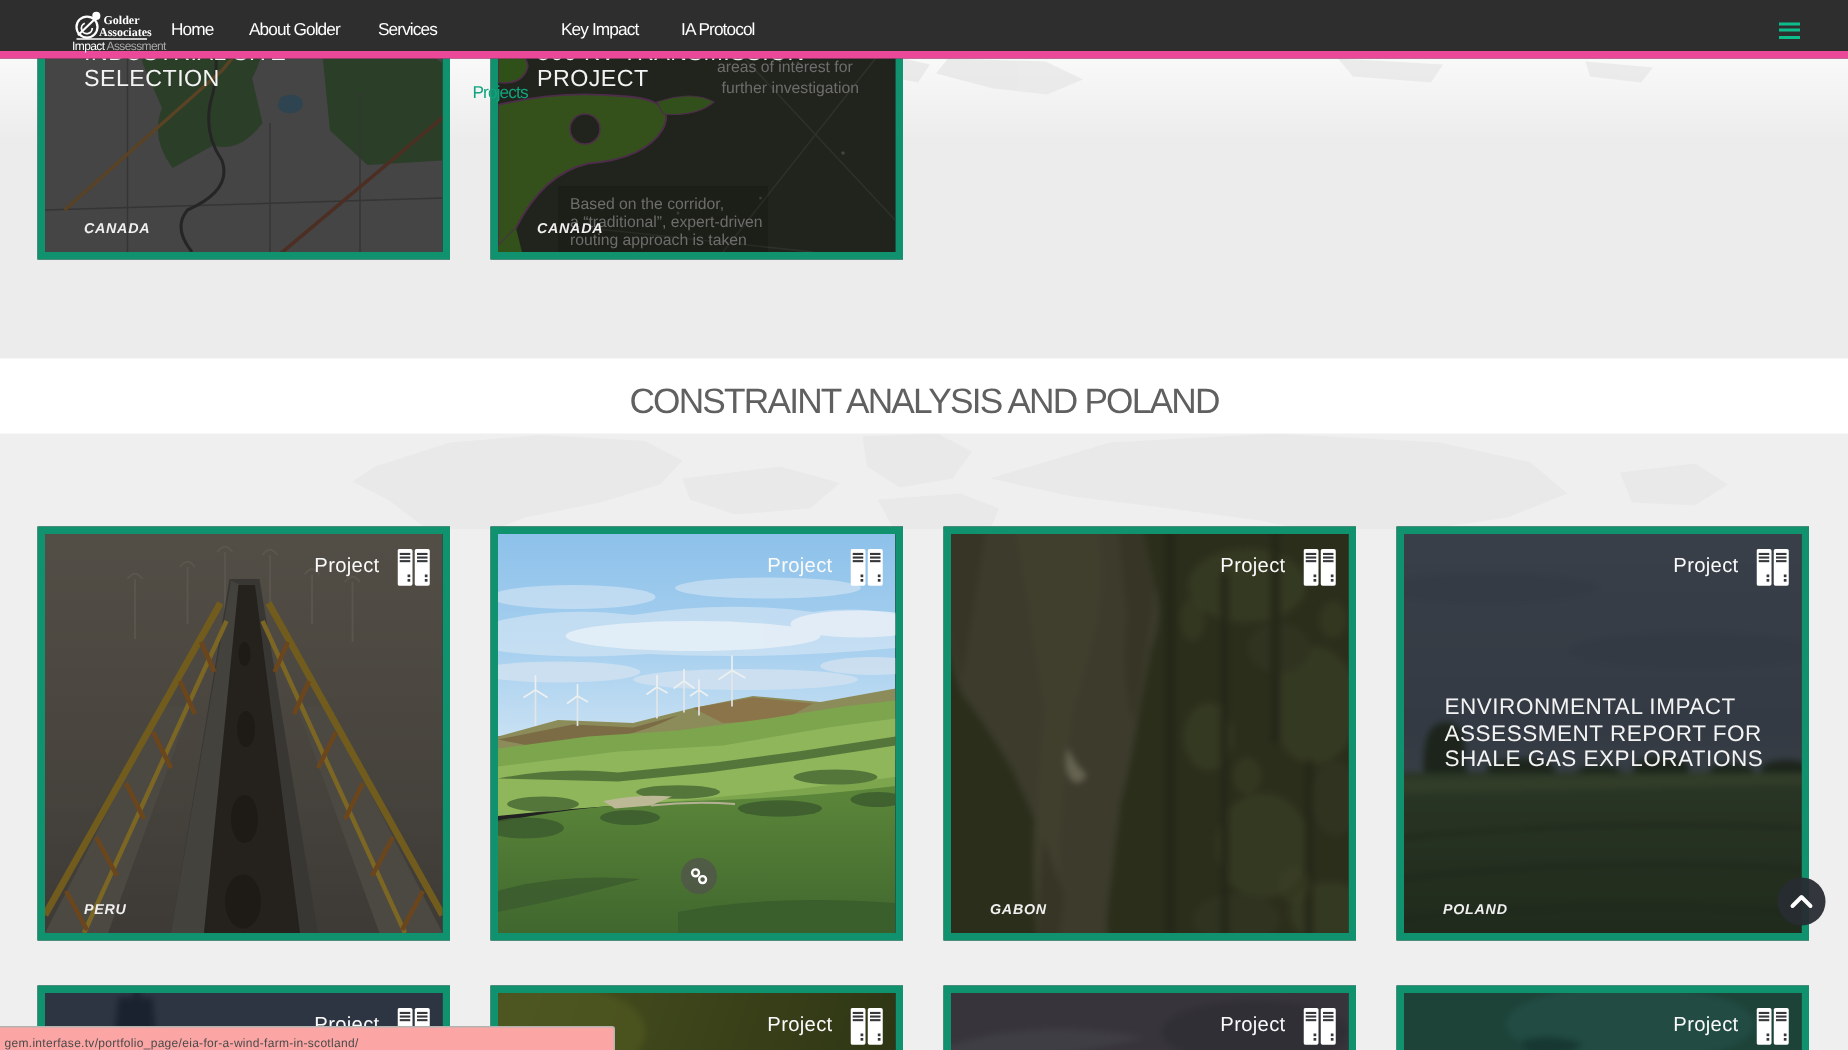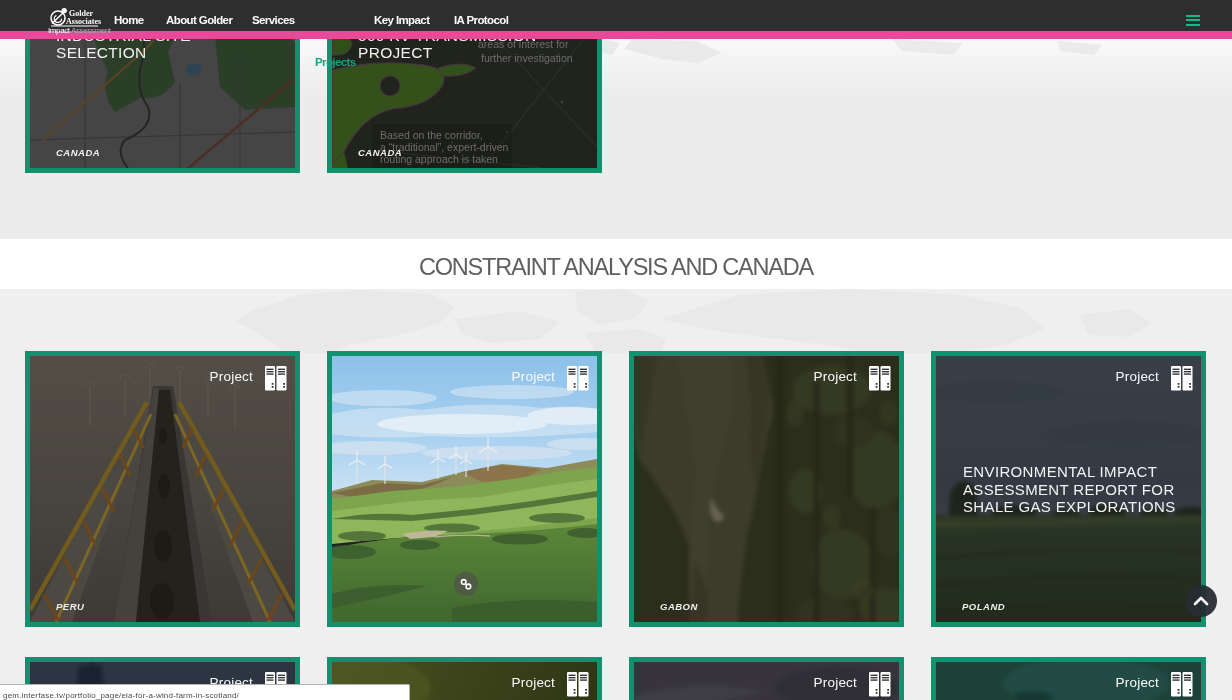--- a/index.html
+++ b/index.html
@@ -4,22 +4,22 @@
 <style>
 * { margin:0; padding:0; box-sizing:border-box; }
 html,body { width:1232px; height:700px; overflow:hidden; font-family:"Liberation Sans", sans-serif; }
 body { position:relative; background:#ececec; }
 #secB { position:absolute; left:0; top:289px; width:1232px; height:411px; background:#efefef; }
 #band { position:absolute; left:0; top:239px; width:1232px; height:50px; background:#ffffff; }
 #heading { position:absolute; left:0; top:239px; width:1232px; height:50px; line-height:56px; text-align:center; color:#606060; font-size:23.5px; letter-spacing:-1.2px; }
 #mapwm { position:absolute; left:0; top:289px; }
 
 
-#nav { position:absolute; left:0; top:0; width:1232px; height:39px; background:#2e2e2e; z-index:40; border-bottom:8px solid #ec4899; }
-.nitem { position:absolute; top:13.5px; color:#fdfdfd; font-size:11.5px; font-weight:bold; letter-spacing:-0.6px; white-space:nowrap; }
+#nav { position:absolute; left:0; top:0; width:1232px; height:39px; background:#2e2e2e; z-index:40; border-bottom:5px solid #ec4899; }
+.nitem { position:absolute; top:13.5px; color:#fdfdfd; font-size:11.5px; font-weight:normal; letter-spacing:-0.6px; white-space:nowrap; }
 #burger { position:absolute; left:1186px; top:15px; width:14px; }
 #burger div { height:2px; background:#0cbd8b; margin-bottom:2.4px; }
 
 
 #logo { position:absolute; left:48px; top:5px; width:60px; height:30px; }
 
 
 .card { position:absolute; width:275px; height:276px; border:5px solid #11926f; background:#222; }
 .cin { position:absolute; left:0; top:0; width:265px; height:266px; overflow:hidden; }
 .plabel { position:absolute; top:13px; right:42px; color:#fafafa; font-size:13.5px; letter-spacing:0.2px; }
@@ -29,21 +29,21 @@
 .toptitle { position:absolute; left:26px; right:14px; top:124.5px; color:#f3f3f3; font-size:15.5px; line-height:17.5px; letter-spacing:0.3px; }
 
 #img3 svg, #img4 svg, #img5 svg, #img6 svg, #img7 svg, #img8 svg { filter: blur(2px); transform: scale(1.04); }
 
 #linkbtn { position:absolute; left:122px; top:216px; width:24px; height:24px; border-radius:50%; background:rgba(82,82,76,0.72); }
 
 
 #stop { position:absolute; left:1185px; top:585px; width:32px; height:32px; border-radius:50%; background:rgba(40,44,51,0.95); z-index:45; }
 
 
-#tip { position:absolute; left:0; top:684px; width:410px; height:16px; background:#ffffff; border:1px solid #b3b3b0; border-left:none; border-bottom:none; border-radius:0 2px 0 0; color:#4a4a4a; font-size:8px; letter-spacing:0.2px; line-height:9px; padding:6px 0 0 3px; z-index:60; white-space:nowrap; }
+#tip { position:absolute; left:0; top:684px; width:410px; height:16px; background:#fca5a5; border:1px solid #b3b3b0; border-left:none; border-bottom:none; border-radius:0 2px 0 0; color:#4a4a4a; font-size:8px; letter-spacing:0.2px; line-height:9px; padding:6px 0 0 3px; z-index:60; white-space:nowrap; }
 </style>
 </head>
 <body>
 <div id="secB"></div>
 <div style="position:absolute; left:0; top:39px; width:1232px; height:55px; background:linear-gradient(#f9f9f9, #ececec);"></div>
 <svg style="position:absolute; left:602px; top:39px;" width="630" height="130" viewBox="0 0 630 130">
     <g fill="#e7e7e7" opacity="0.8">
       <path d="M30,0 L95,2 120,14 96,24 60,20 22,10 Z"></path>
       <path d="M290,0 L360,4 352,16 300,12 Z"></path>
       <path d="M455,2 L500,6 492,16 458,12 Z"></path>
@@ -54,21 +54,21 @@
   <g fill="#e9e9e9">
     <path d="M250,22 L300,6 360,1 430,5 455,18 440,34 400,46 350,56 330,64 285,64 260,45 235,32 Z"></path>
     <path d="M575,2 L625,0 648,12 635,30 600,36 578,22 Z"></path>
     <path d="M585,44 L640,40 666,50 660,64 596,64 Z"></path>
     <path d="M660,30 L740,6 850,0 960,6 1020,19 1045,40 1005,56 950,64 870,64 840,58 780,50 715,42 Z"></path>
     <path d="M455,30 L520,22 560,33 540,50 490,54 460,44 Z"></path>
     <path d="M1080,26 L1130,20 1152,34 1130,48 1088,46 Z"></path>
   </g>
 </svg>
 <div id="band"></div>
-<div id="heading">CONSTRAINT ANALYSIS AND CANADA</div>
+<div id="heading">CONSTRAINT ANALYSIS AND POLAND</div>
 
 <div class="card" style="left:25px; top:-103px;">
   <div class="cin" id="imgA">
   <svg width="265" height="266" viewBox="0 0 265 266">
     <rect width="265" height="266" fill="#515151"></rect>
     <g fill="#2f4829">
       <path d="M60,100 Q80,95 95,105 L140,108 Q150,130 138,150 L145,180 Q130,200 112,195 L85,210 Q70,190 78,170 L65,140 Z"></path>
       <path d="M95,70 L150,72 160,100 120,110 90,100 Z"></path>
       <path d="M185,135 L250,130 265,140 265,205 215,208 190,185 Z"></path>
       <path d="M250,95 L265,92 265,130 248,128 Z"></path>

